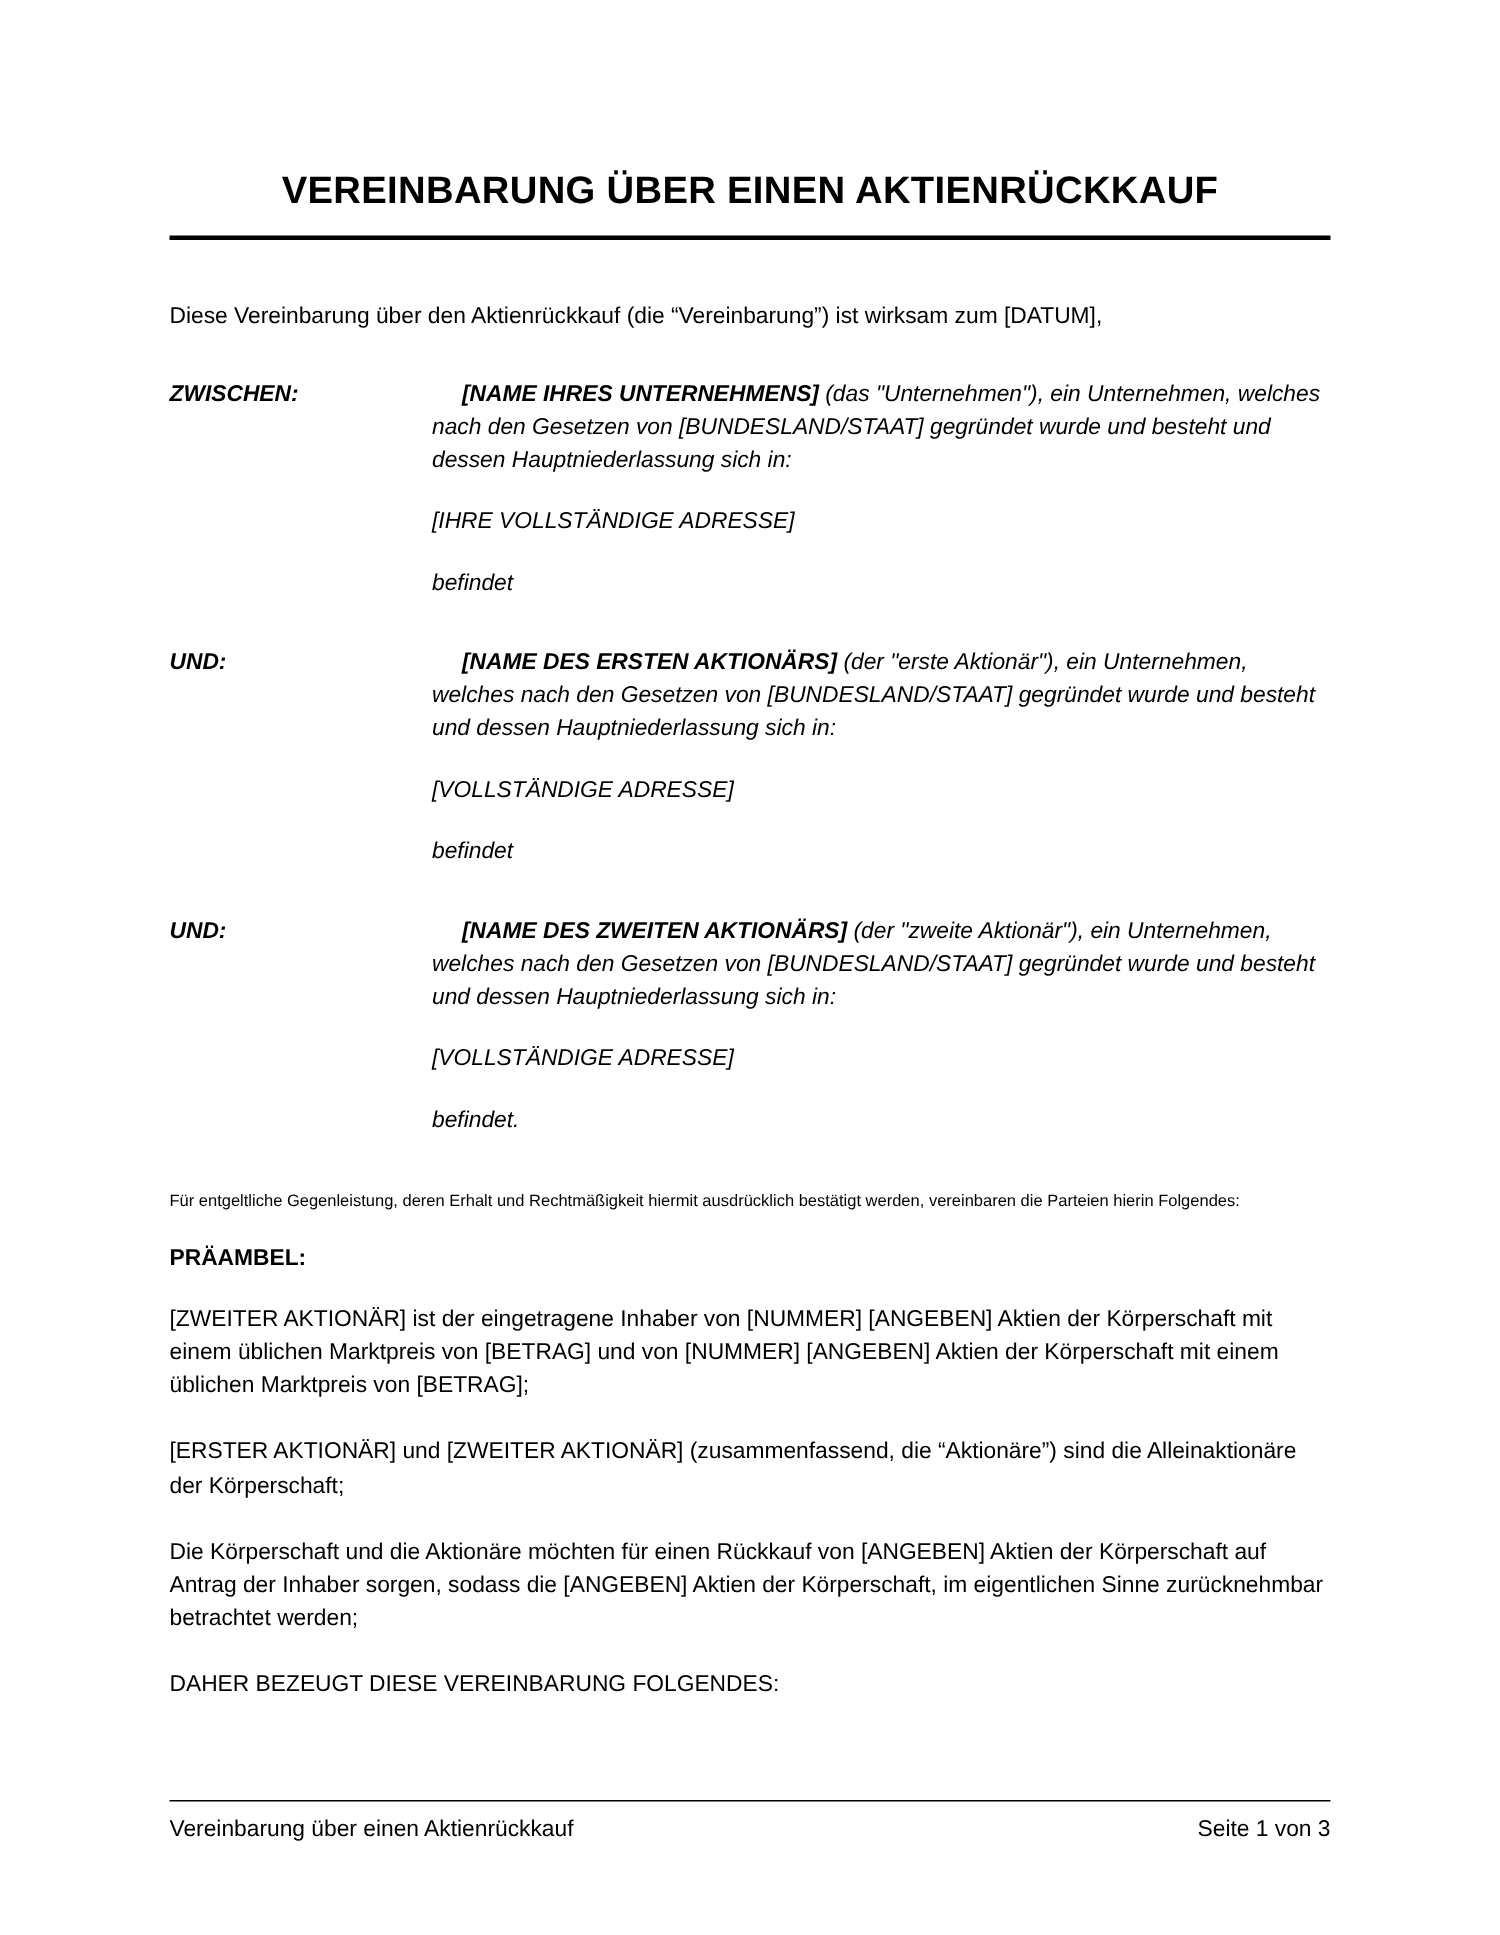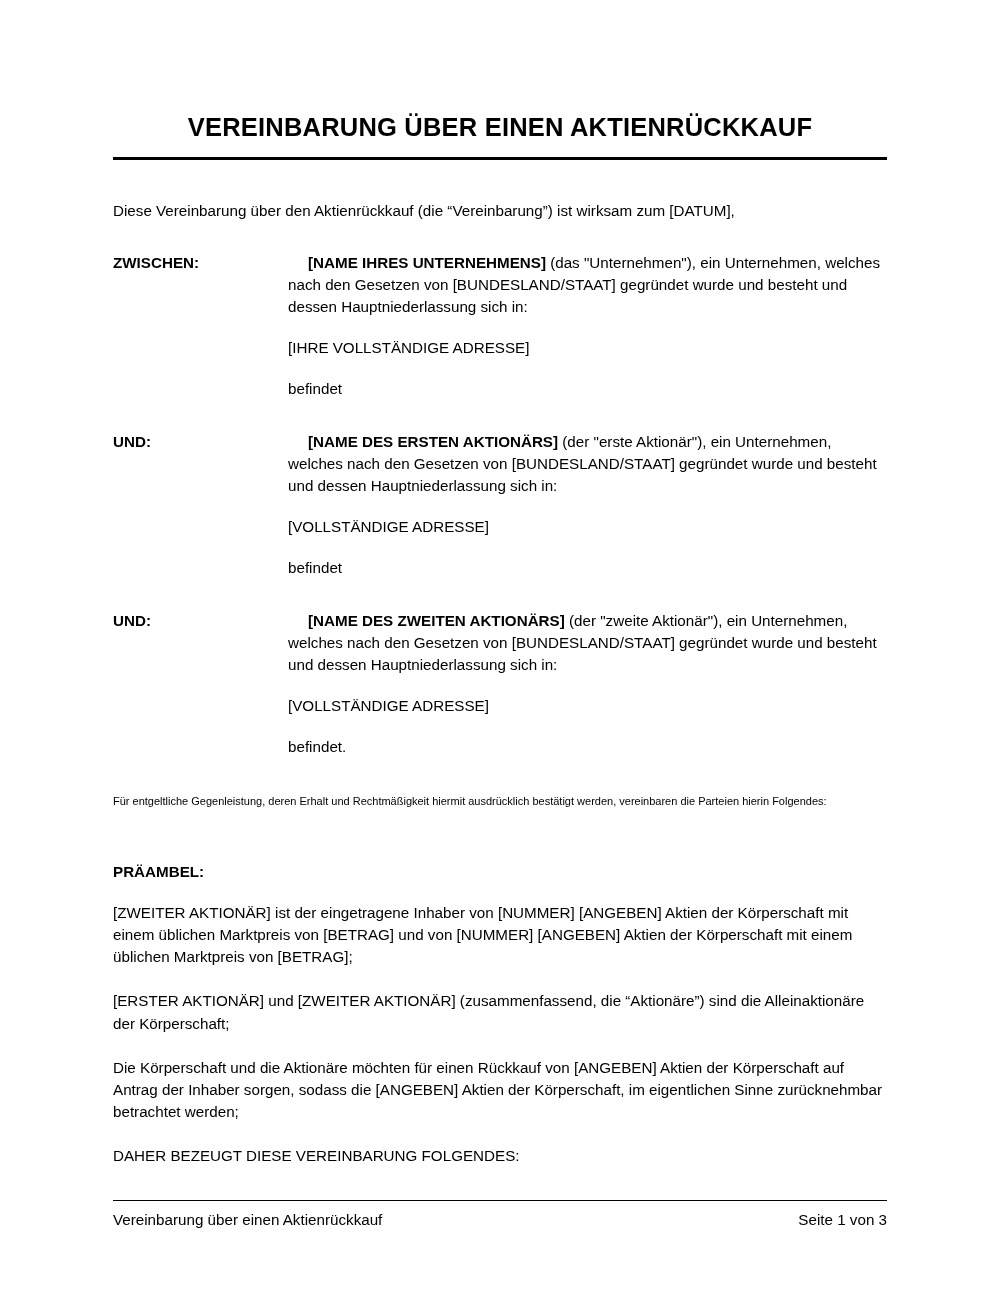--- a/index.html
+++ b/index.html
@@ -35,20 +35,21 @@
   .intro {
     font-size: 15.2px;
     line-height: 1.45;
     margin-top: 40px;
   }
   .party-block {
     display: flex;
     margin-top: 30px;
     font-size: 15.2px;
     line-height: 1.46;
+    font-style: italic;
   }
   .party-label {
     width: 175px;
     flex: 0 0 175px;
     font-weight: bold;
   }
   .party-body {
     flex: 1 1 auto;
   }
   .party-body p {
@@ -58,21 +59,21 @@
     margin-top: 19px;
   }
   .consideration {
     font-size: 11px;
     line-height: 1.45;
     margin-top: 36px;
   }
   .section-heading {
     font-size: 15.2px;
     font-weight: bold;
-    margin-top: 53px;
+    margin-top: 20px;
   }
   .body-para {
     font-size: 15.2px;
     line-height: 1.45;
     margin-top: 22px;
   }
   .footer {
     position: absolute;
     left: 113px;
     right: 113px;

